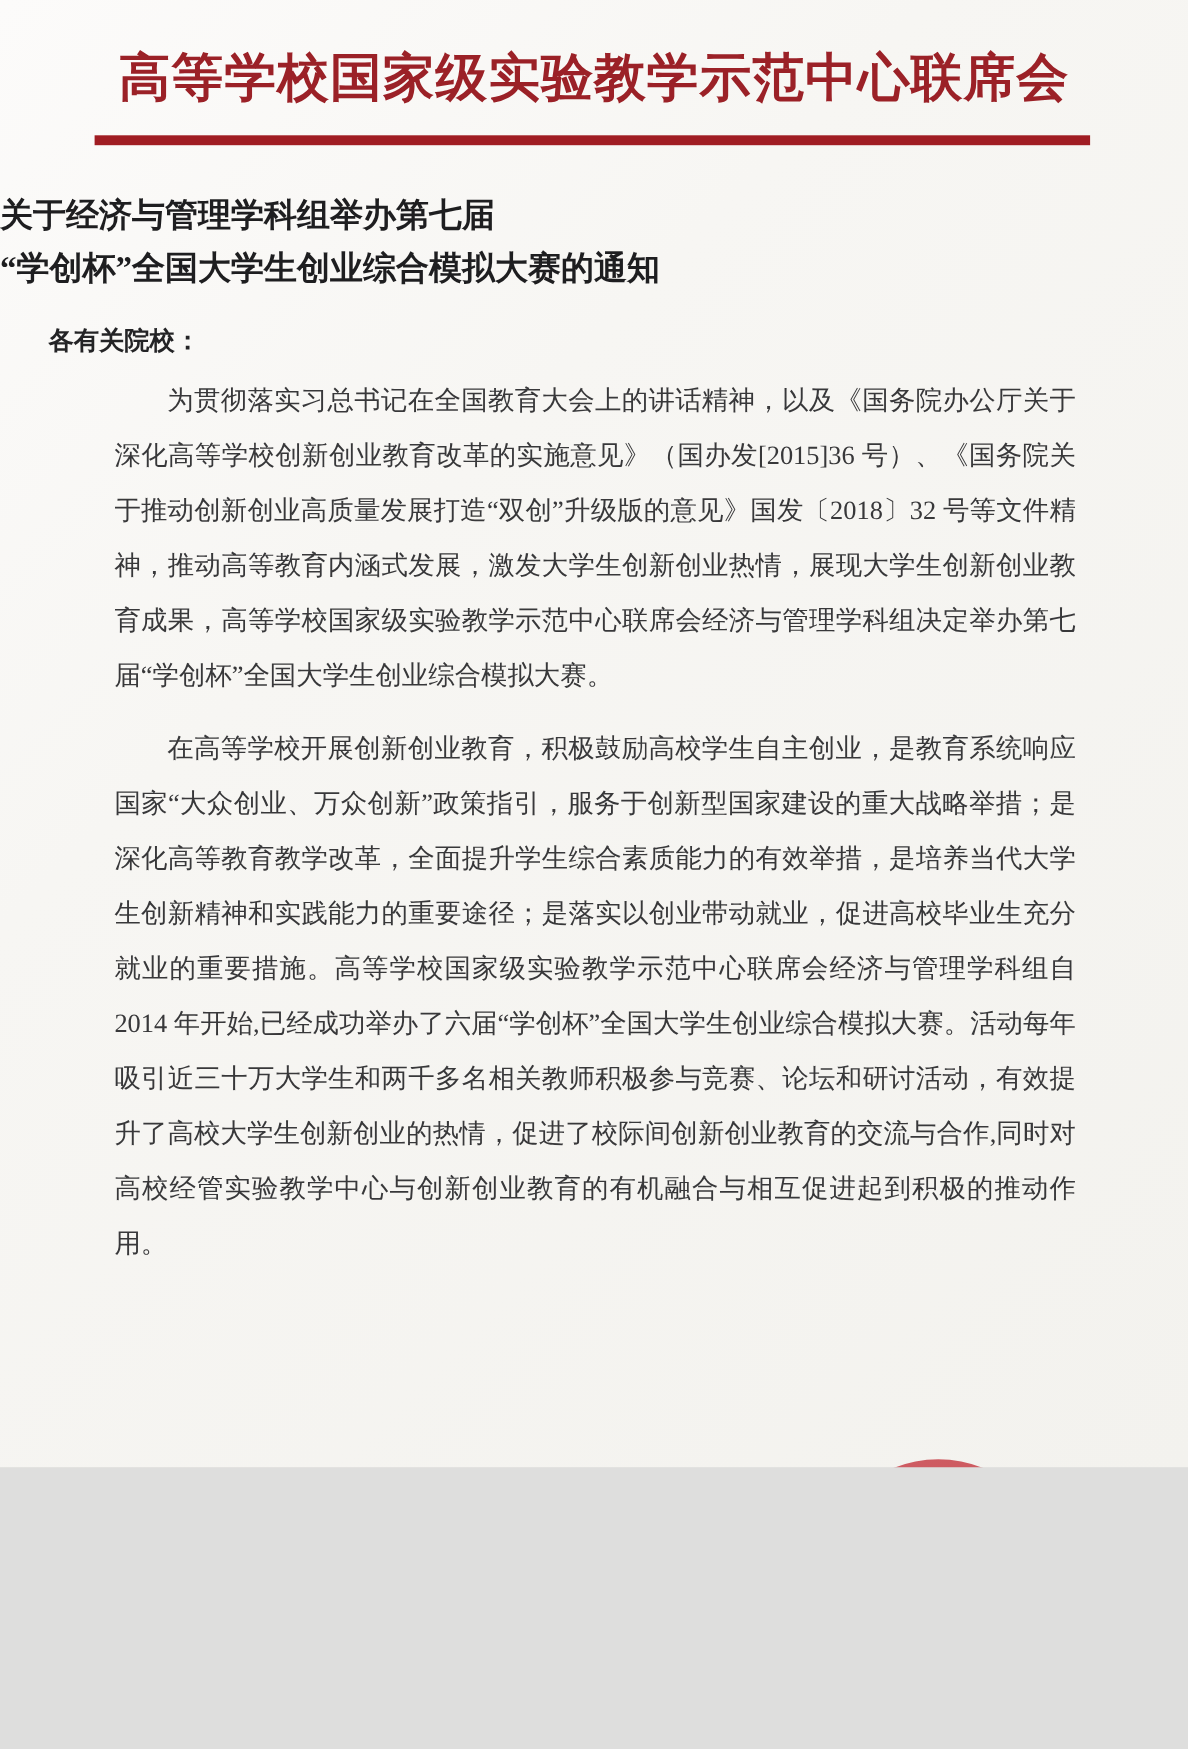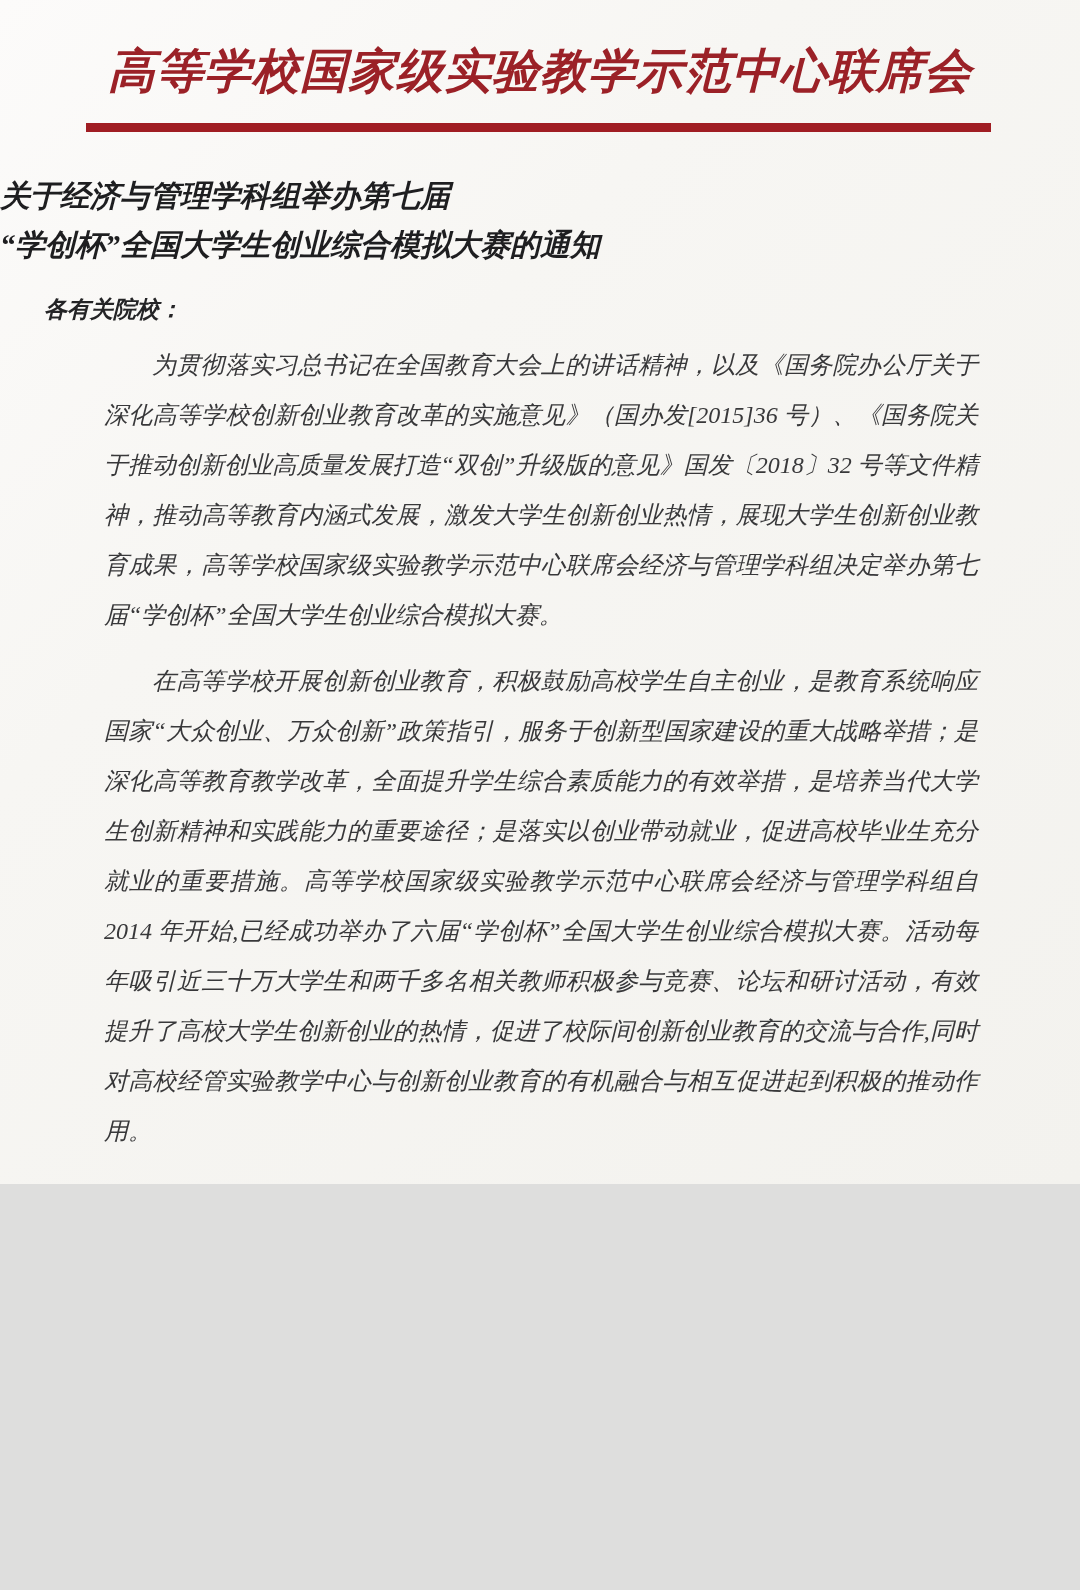--- a/index.html
+++ b/index.html
@@ -1,24 +1,23 @@
 <!DOCTYPE html>
 <html><head>
 <meta charset="utf-8">
 <style>
   html,body { margin:0; padding:0; background:#dededd; }
   .page {
     position:relative;
-    width:1080px; height:1184px;
+    width:1080px; height:1334px;
     margin:0 auto;
     overflow:hidden;
     background: linear-gradient(135deg,#fcfbfa 0%,#f7f6f3 35%,#f3f2ee 100%);
     font-family:"Liberation Serif","DejaVu Serif",serif;
     color:#333335;
-    font-style:italic;
   }
   .letterhead {
     margin:44px 60px 0;
     text-align:center;
     font-size:47px;
     font-weight:bold;
     letter-spacing:1px;
     color:#9b2127;
     line-height:1.15;
   }

